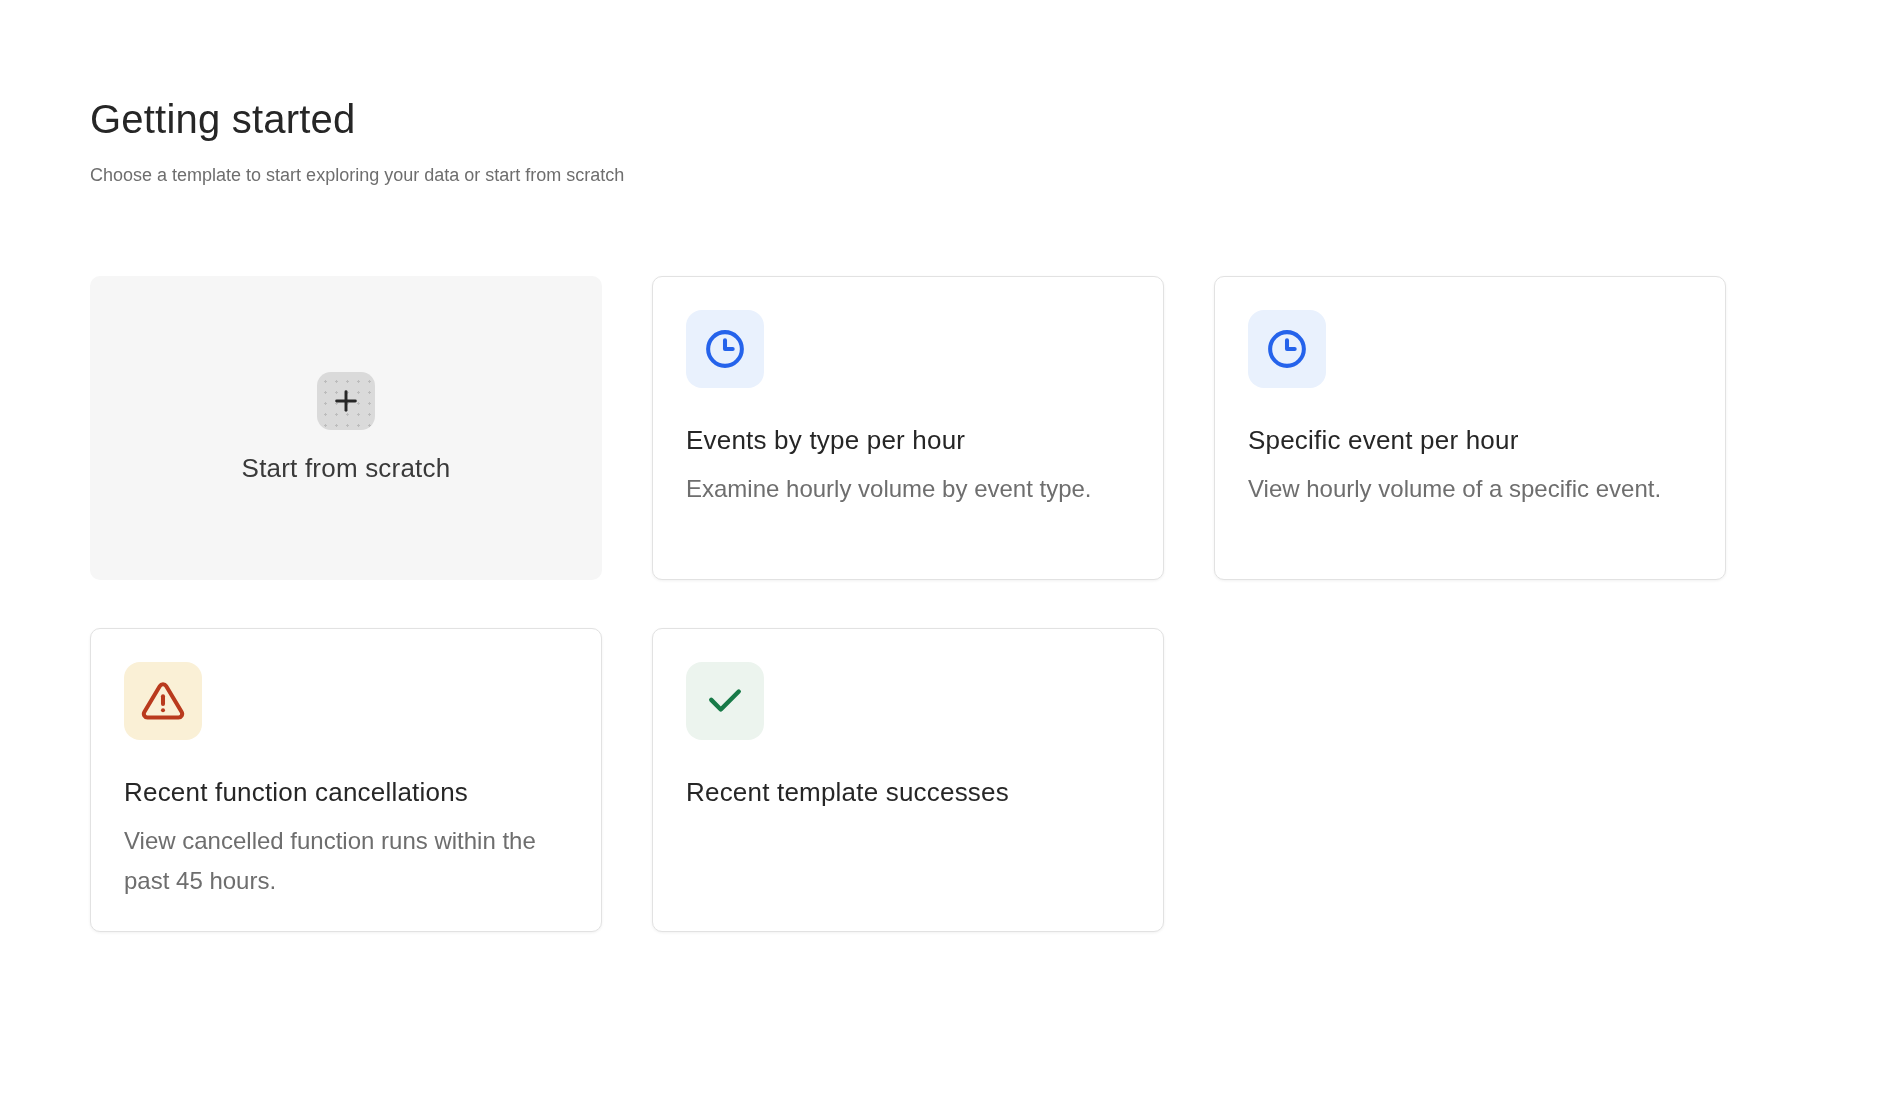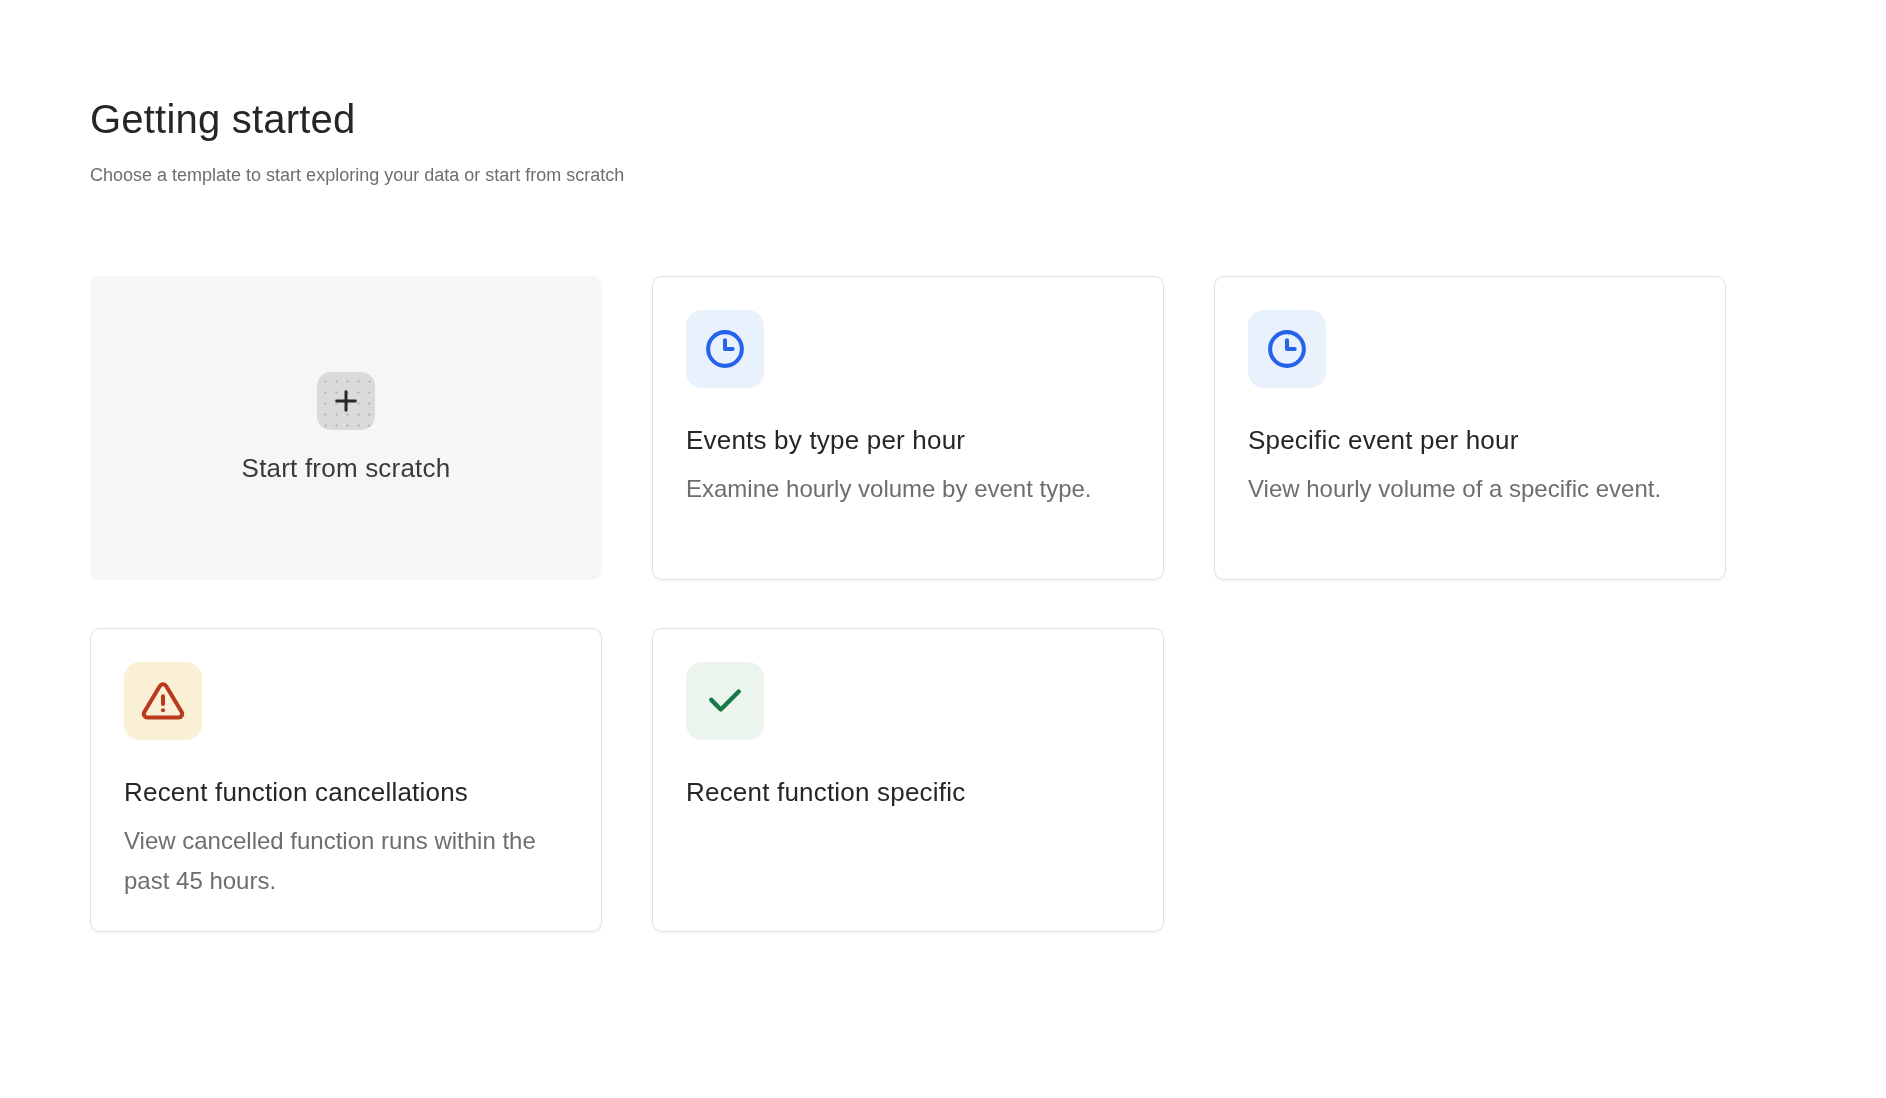--- a/index.html
+++ b/index.html
@@ -158,17 +158,17 @@
       <h2 class="card-title">Recent function cancellations</h2>
       <p class="card-desc">View cancelled function runs within the past 45 hours.</p>
     </div>
 
     <div class="card template-card">
       <div class="icon-box green">
         <svg width="44" height="44" viewBox="0 0 24 24" fill="none" stroke="currentColor" stroke-width="2.4" stroke-linecap="round" stroke-linejoin="round">
           <polyline points="19.5 6.8 9.7 16.6 4.5 11.4"></polyline>
         </svg>
       </div>
-      <h2 class="card-title">Recent function specific</h2>
+      <h2 class="card-title">Recent template successes</h2>
     </div>
 
   </div>
 </div>
 
 </body></html>

